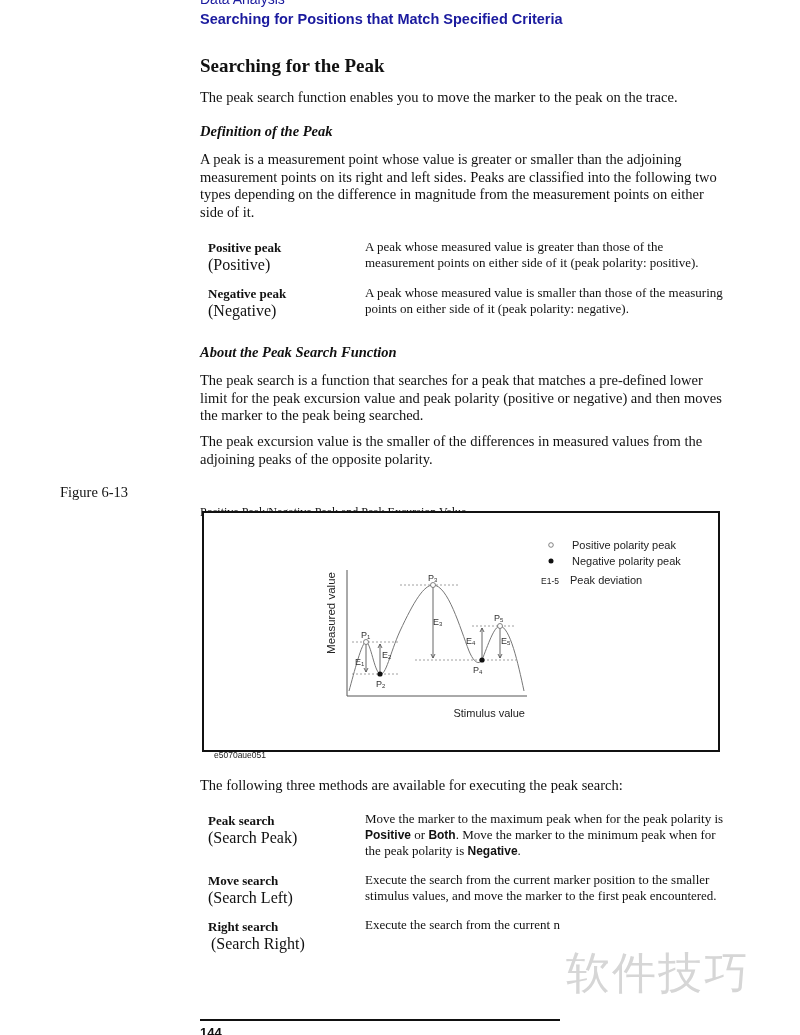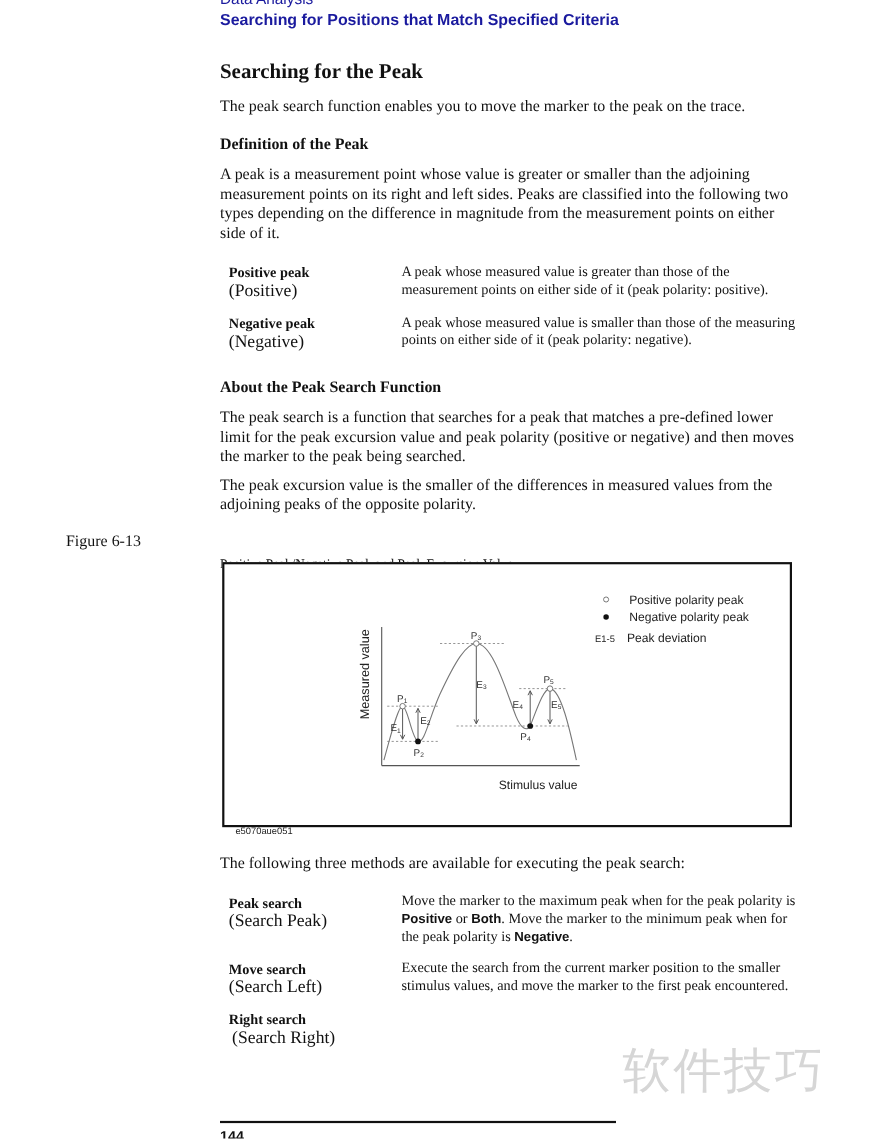--- a/index.html
+++ b/index.html
@@ -11,21 +11,21 @@
   .abs { position: absolute; }
   .hdr-sub {
     left: 200px; top: -9px; font-family: "Liberation Sans", sans-serif;
     font-size: 14px; color: #1a1a9e;
   }
   .hdr-title {
     left: 200px; top: 11px; font-family: "Liberation Sans", sans-serif;
     font-size: 14.5px; font-weight: bold; color: #1a1a9e;
   }
   .h2 { left: 200px; top: 55px; font-size: 19px; font-weight: bold; }
-  .h3 { left: 200px; font-size: 14.5px; font-weight: bold; }
+  .h3 { left: 200px; font-size: 14.5px; font-weight: bold; font-style: italic; }
   .para { left: 200px; width: 530px; font-size: 14.5px; line-height: 17.5px; }
   .term {
     left: 208px; width: 150px; font-size: 13px; line-height: 17px;
   }
   .term .t1 { font-weight: bold; display: block; }
   .term .t2 { font-family: Liberation Serif, serif; font-size: 16px; display: block; }
   .def { left: 365px; width: 365px; font-size: 13px; line-height: 16px; }
   .def b { font-family: "Liberation Sans", sans-serif; font-size: 12px; }
   .fig-label { left: 60px; top: 484px; font-size: 14.5px; font-weight: normal; }
   .fig-title { left: 200px; top: 484px; font-size: 12px; font-weight: normal; margin-top: 21px; }
@@ -155,19 +155,20 @@
   <span class="t1">Move search</span>
   <span class="t2">(Search Left)</span>
 </div>
 <div class="abs def" style="top:872px; width:370px">Execute the search from the current marker position to the smaller stimulus values, and move the marker to the first peak encountered.</div>
 
 <div class="abs term" style="top:918px">
   <span class="t1">Right search</span>
   <span class="t2" style="padding-left:3px">(Search Right)</span>
 </div>
 <div class="abs def" style="top:917px">
+  <span style="display:block">Execute the search from the current n</span>
 </div>
 
 <div class="abs mask"></div>
 <div class="abs watermark">软件技巧</div>
 
 <div class="abs footer-rule"></div>
 <div class="abs page-num">144</div>
 
 </body></html>

